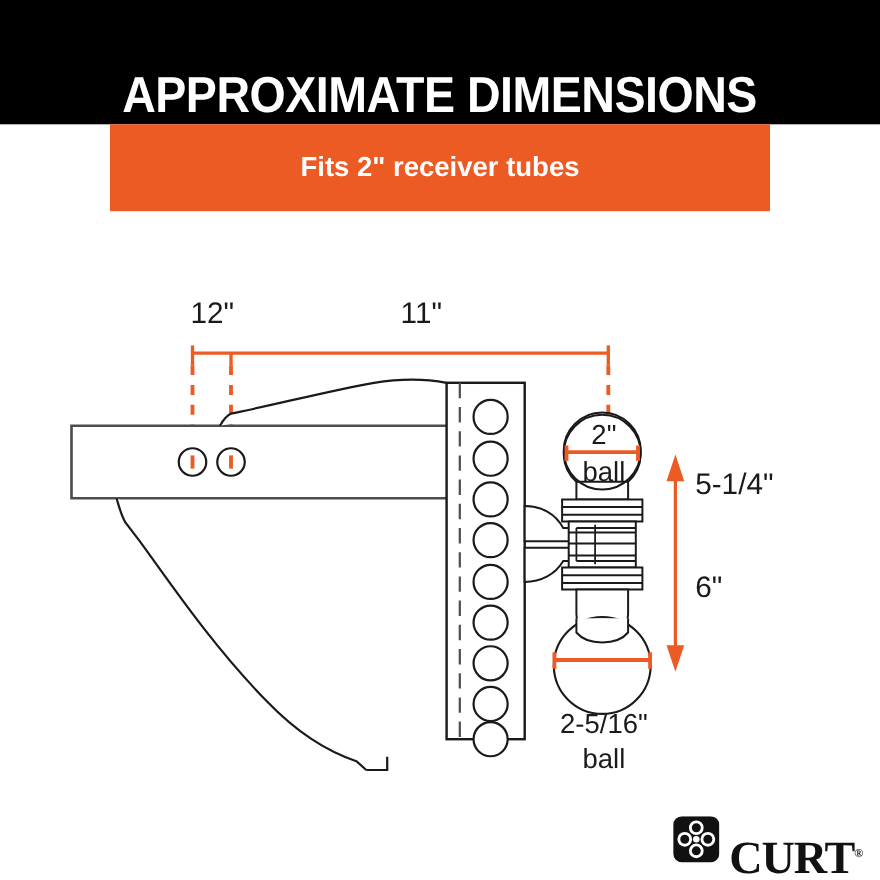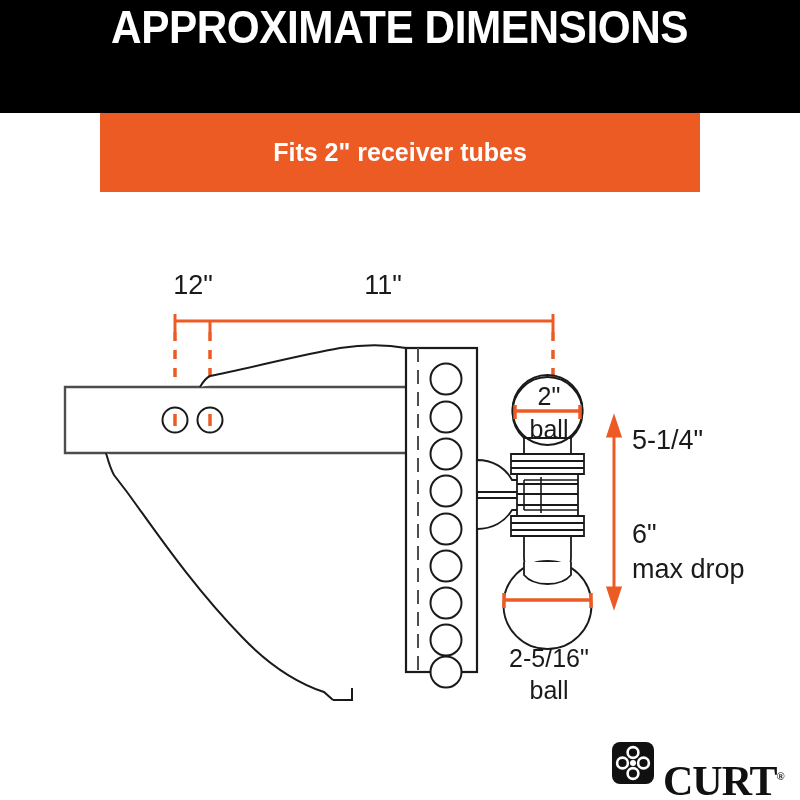--- a/index.html
+++ b/index.html
@@ -18,21 +18,21 @@
 
   
   #header-bar {
     position: absolute;
     left: 0;
     top: 0;
     width: 800px;
     height: 113px;
     background: #000000;
     display: flex;
-    align-items: flex-start;
+    align-items: flex-end;
     justify-content: center;
   }
   #page-title {
     color: #ffffff;
     font-size: 46px;
     font-weight: bold;
     letter-spacing: -0.5px;
     transform: scaleX(0.92);
     white-space: nowrap;
   }
@@ -303,21 +303,20 @@
 
   <div class="ball-label" style="left:549px; top:452px;">2-5/16"</div>
 
   <div class="ball-label" style="left:549px; top:484px;">ball</div>
 
   <div class="side-label" style="left:632px; top:233px;">5-1/4"</div>
 
 
   <div class="side-label" style="left:632px; top:327px;">6"</div>
 
-  <div class="side-label" style="left:632px; top:362px;">max drop</div>
 </div>
 
 <div id="brand-logo">
   <svg id="logo-mark" viewBox="0 0 42 42">
     <rect x="0" y="0" width="42" height="42" rx="8" ry="8" fill="#111111"></rect>
     <g fill="none" stroke="#ffffff" stroke-width="2.6">
       <circle cx="21" cy="10.5" r="5.4"></circle>
       <circle cx="31.5" cy="21" r="5.4"></circle>
       <circle cx="21" cy="31.5" r="5.4"></circle>
       <circle cx="10.5" cy="21" r="5.4"></circle>

